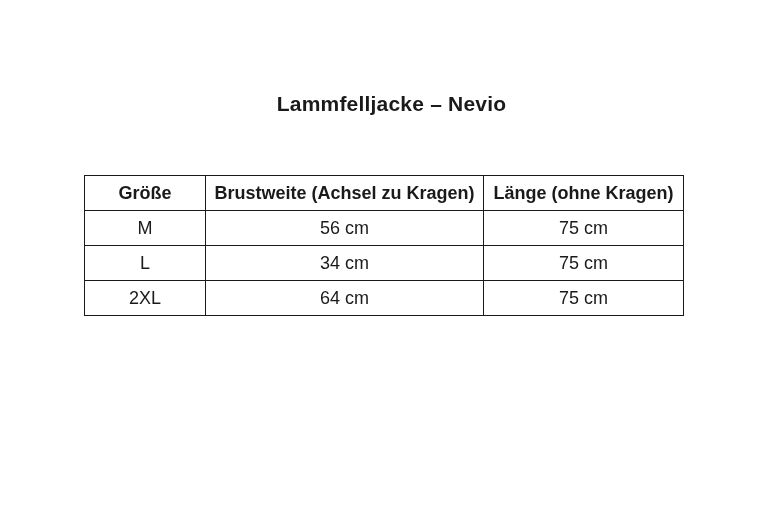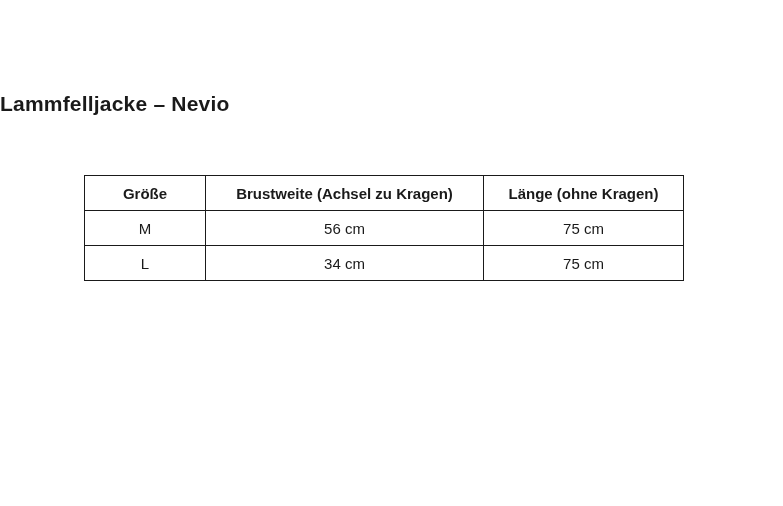--- a/index.html
+++ b/index.html
@@ -13,32 +13,33 @@
     font-family: "Liberation Sans", sans-serif;
     color: #1a1a1a;
     position: relative;
     overflow: hidden;
   }
   .page-title {
     position: absolute;
     top: 92px;
     left: 0;
     width: 783px;
+    text-align: center;
     font-size: 21px;
     font-weight: 700;
     letter-spacing: 0.2px;
     margin: 0;
   }
   table.size-table {
     position: absolute;
     left: 84px;
     top: 175px;
     border-collapse: collapse;
     table-layout: fixed;
-    font-size: 15px;
+    font-size: 18px;
   }
   table.size-table th,
   table.size-table td {
     border: 1.5px solid #1a1a1a;
     text-align: center;
     vertical-align: middle;
     height: 34px;
     padding: 0 8px;
     box-sizing: content-box;
     white-space: nowrap;
@@ -72,14 +73,19 @@
     <tr>
       <td>M</td>
       <td>56 cm</td>
       <td>75 cm</td>
     </tr>
     <tr>
       <td>L</td>
       <td>34 cm</td>
       <td>75 cm</td>
     </tr>
+    <tr>
+      <td>2XL</td>
+      <td>64 cm</td>
+      <td>75 cm</td>
+    </tr>
   </tbody>
 </table>
 
 </body></html>

